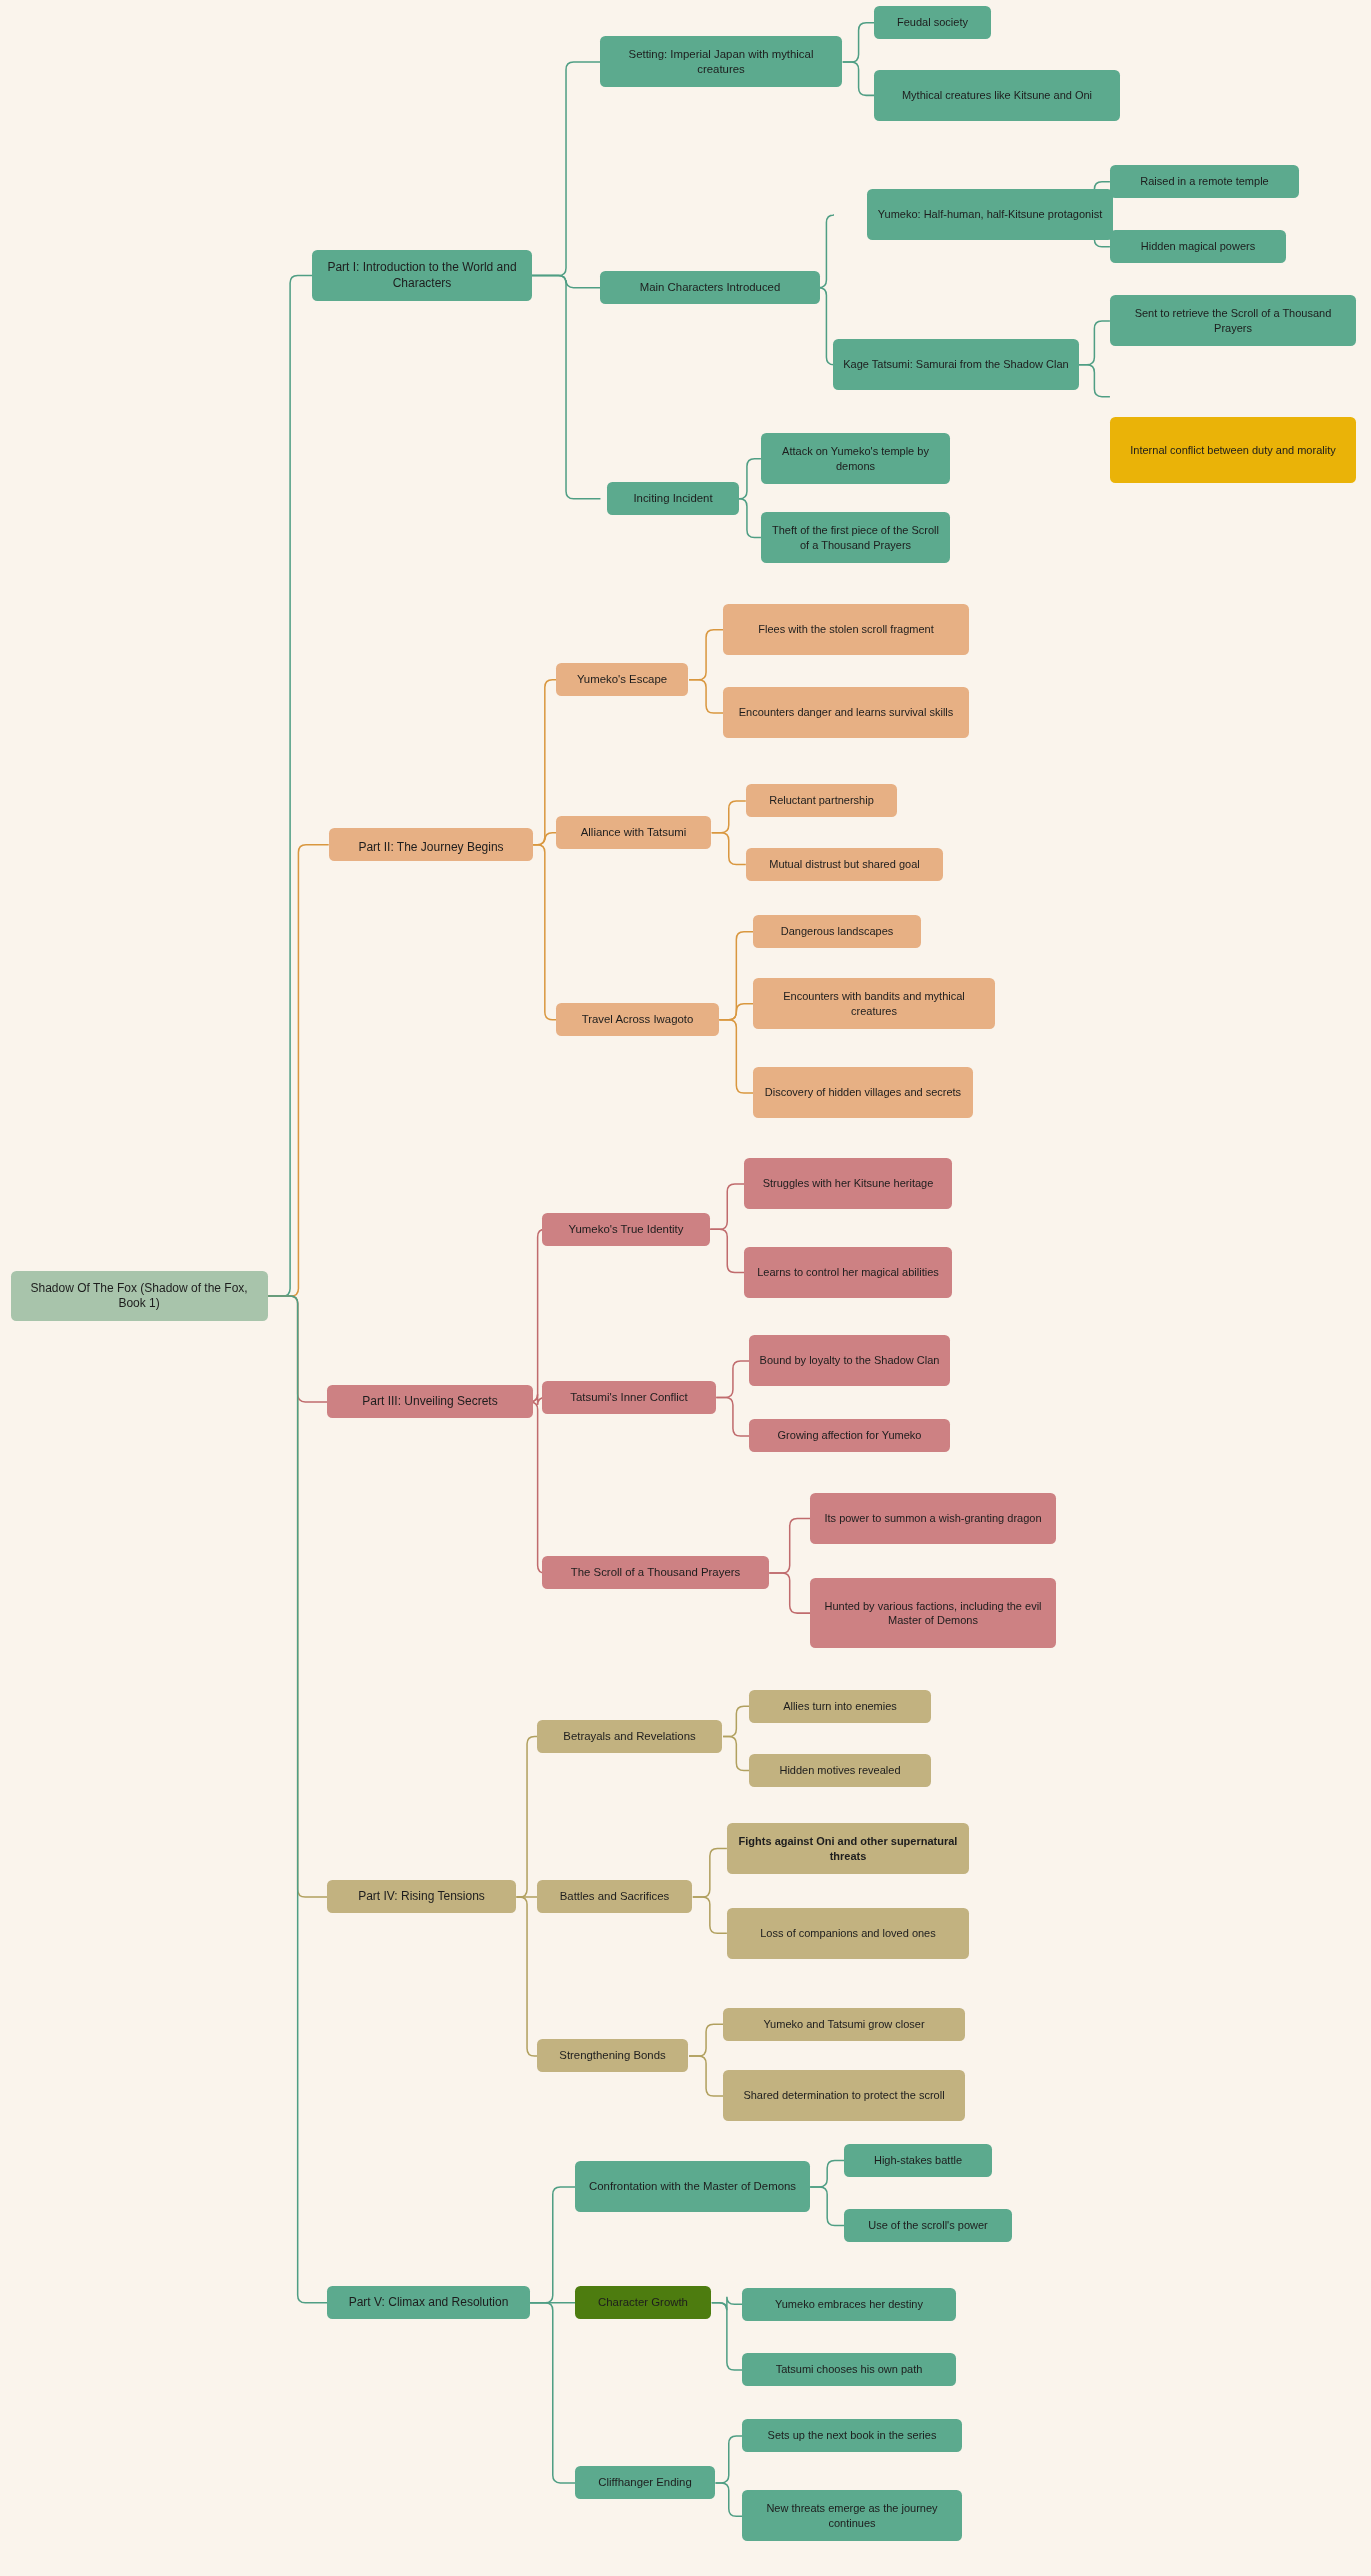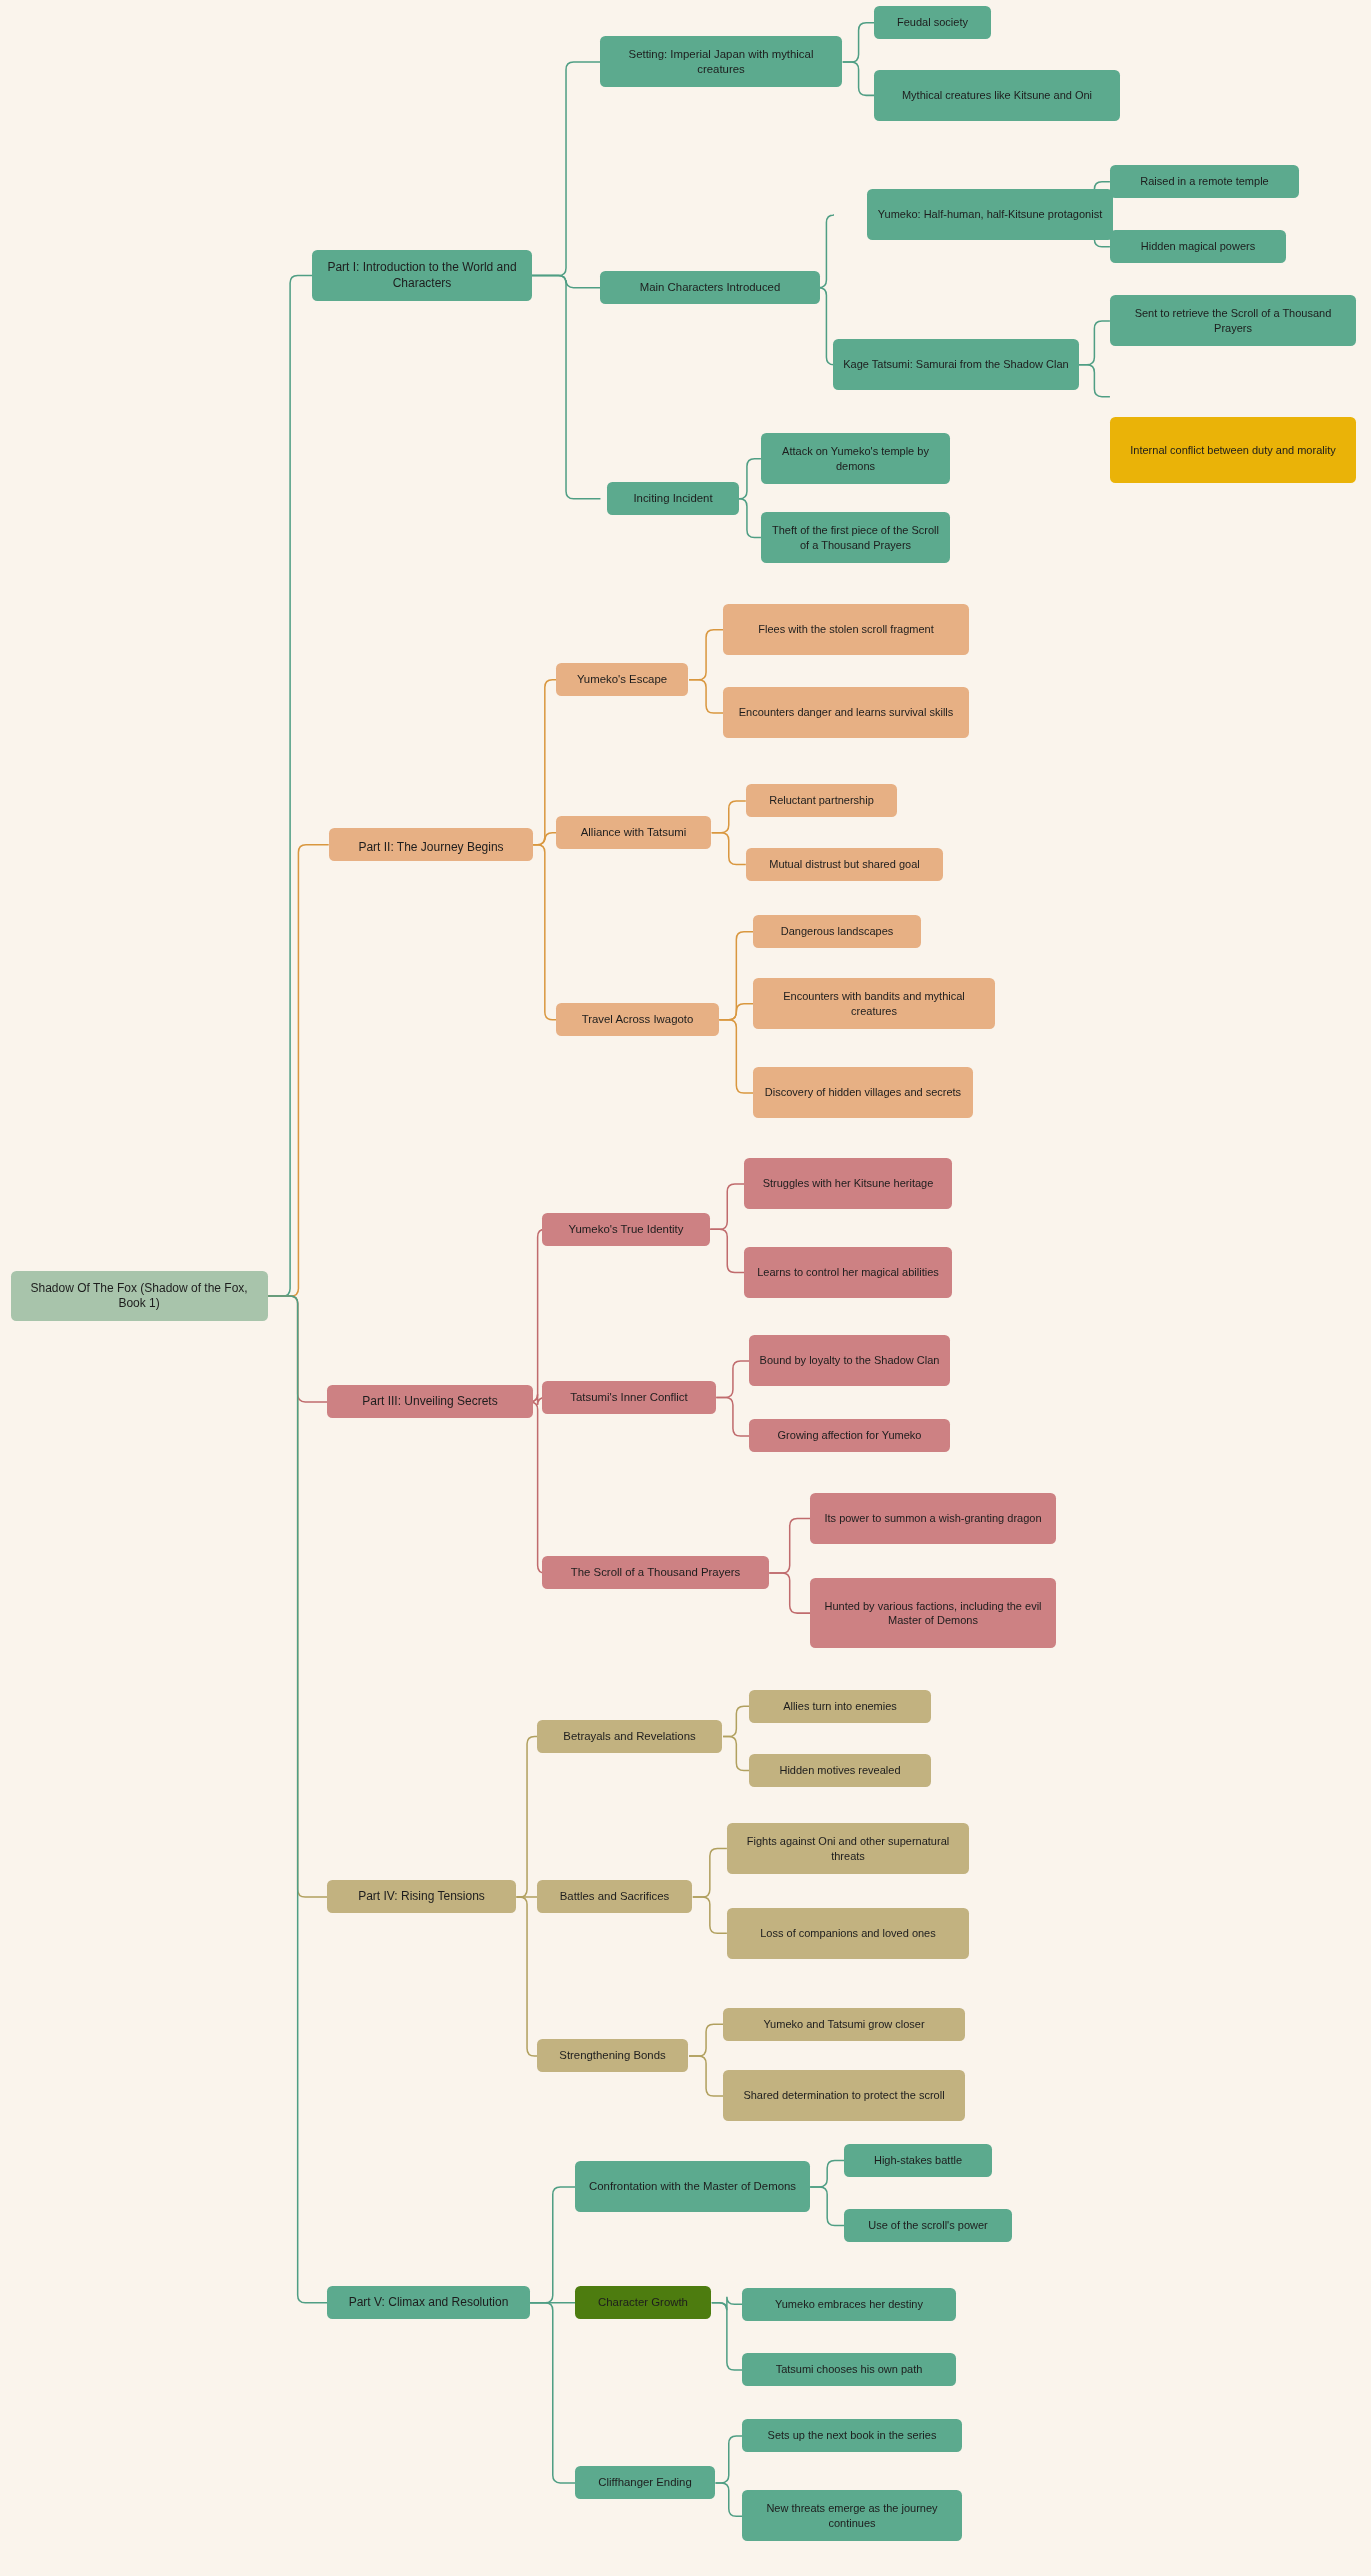--- a/index.html
+++ b/index.html
@@ -226,21 +226,21 @@
       </div>
       <div class="node lvl3" style="left: 749px; top: 1690px; width: 182px; height: 33px; background: rgb(194, 178, 128);">
         <span>Allies turn into enemies</span>
       </div>
       <div class="node lvl3" style="left: 749px; top: 1754px; width: 182px; height: 33px; background: rgb(194, 178, 128);">
         <span>Hidden motives revealed</span>
       </div>
       <div class="node lvl2" style="left: 537px; top: 1880px; width: 155px; height: 33px; background: rgb(194, 178, 128);">
         <span>Battles and Sacrifices</span>
       </div>
-      <div class="node lvl3" style="left: 727px; top: 1823px; width: 242px; height: 51px; background: rgb(194, 178, 128);">
+      <div class="node lvl3" style="left: 727px; top: 1823px; width: 242px; height: 51px; background: rgb(194, 178, 128); font-weight: bold;">
         <span>Fights against Oni and other supernatural threats</span>
       </div>
       <div class="node lvl3" style="left: 727px; top: 1908px; width: 242px; height: 51px; background: rgb(194, 178, 128);">
         <span>Loss of companions and loved ones</span>
       </div>
       <div class="node lvl2" style="left: 537px; top: 2039px; width: 151px; height: 33px; background: rgb(194, 178, 128);">
         <span>Strengthening Bonds</span>
       </div>
       <div class="node lvl3" style="left: 723px; top: 2008px; width: 242px; height: 33px; background: rgb(194, 178, 128);">
         <span>Yumeko and Tatsumi grow closer</span>

